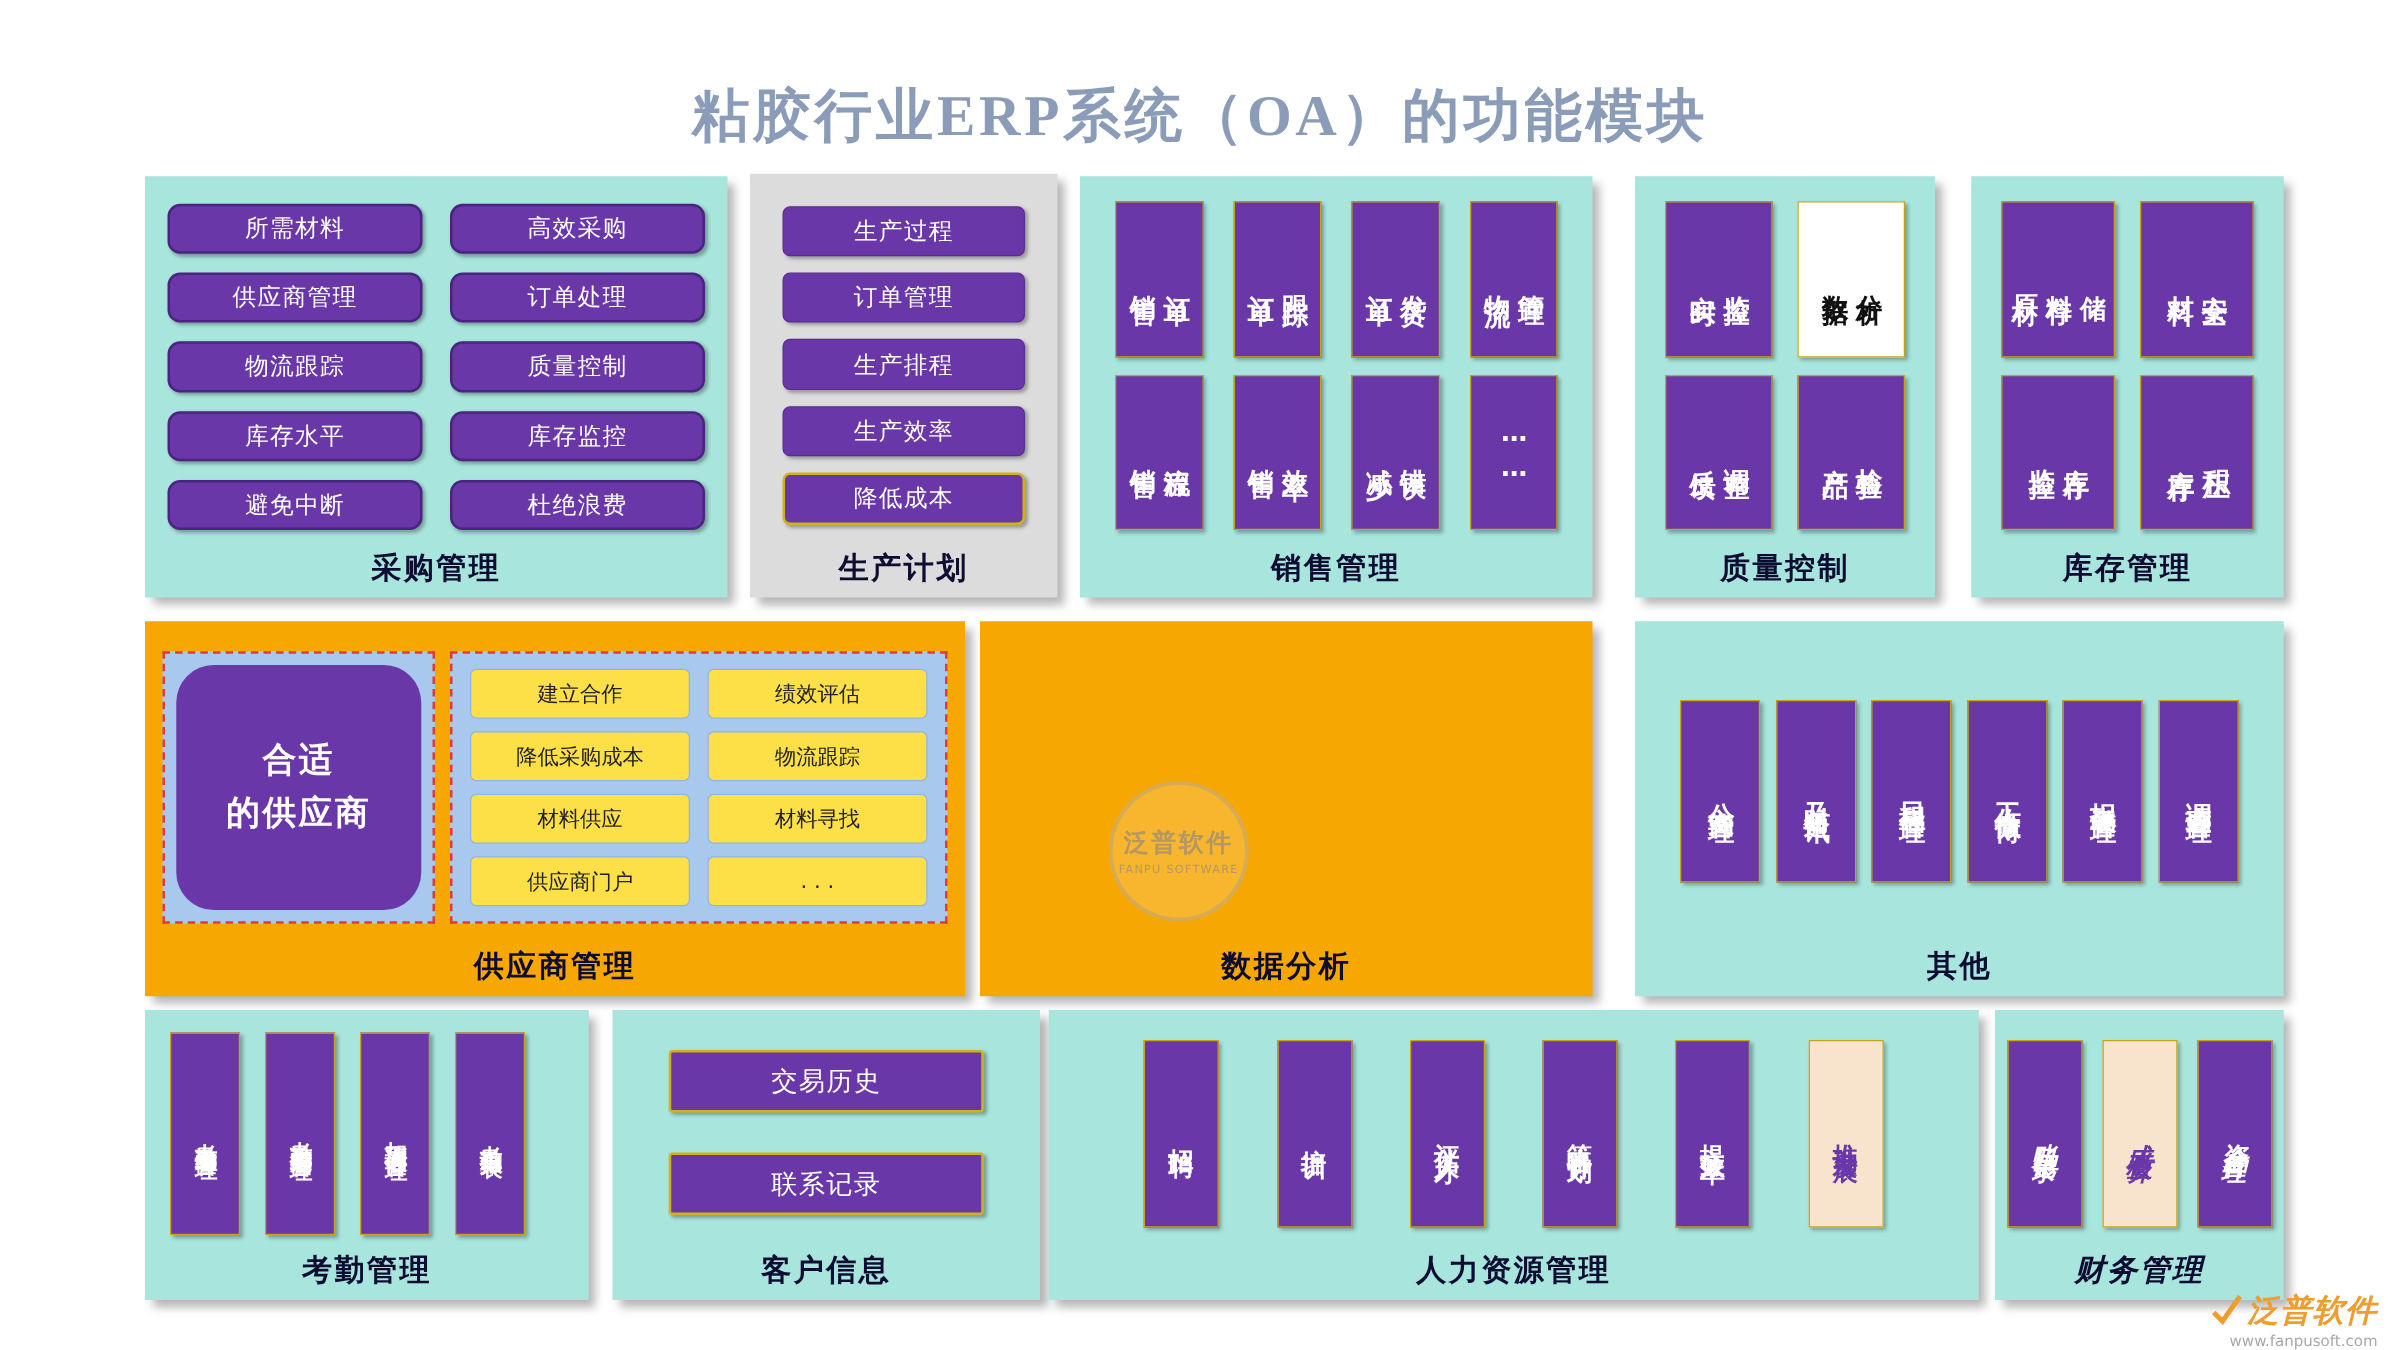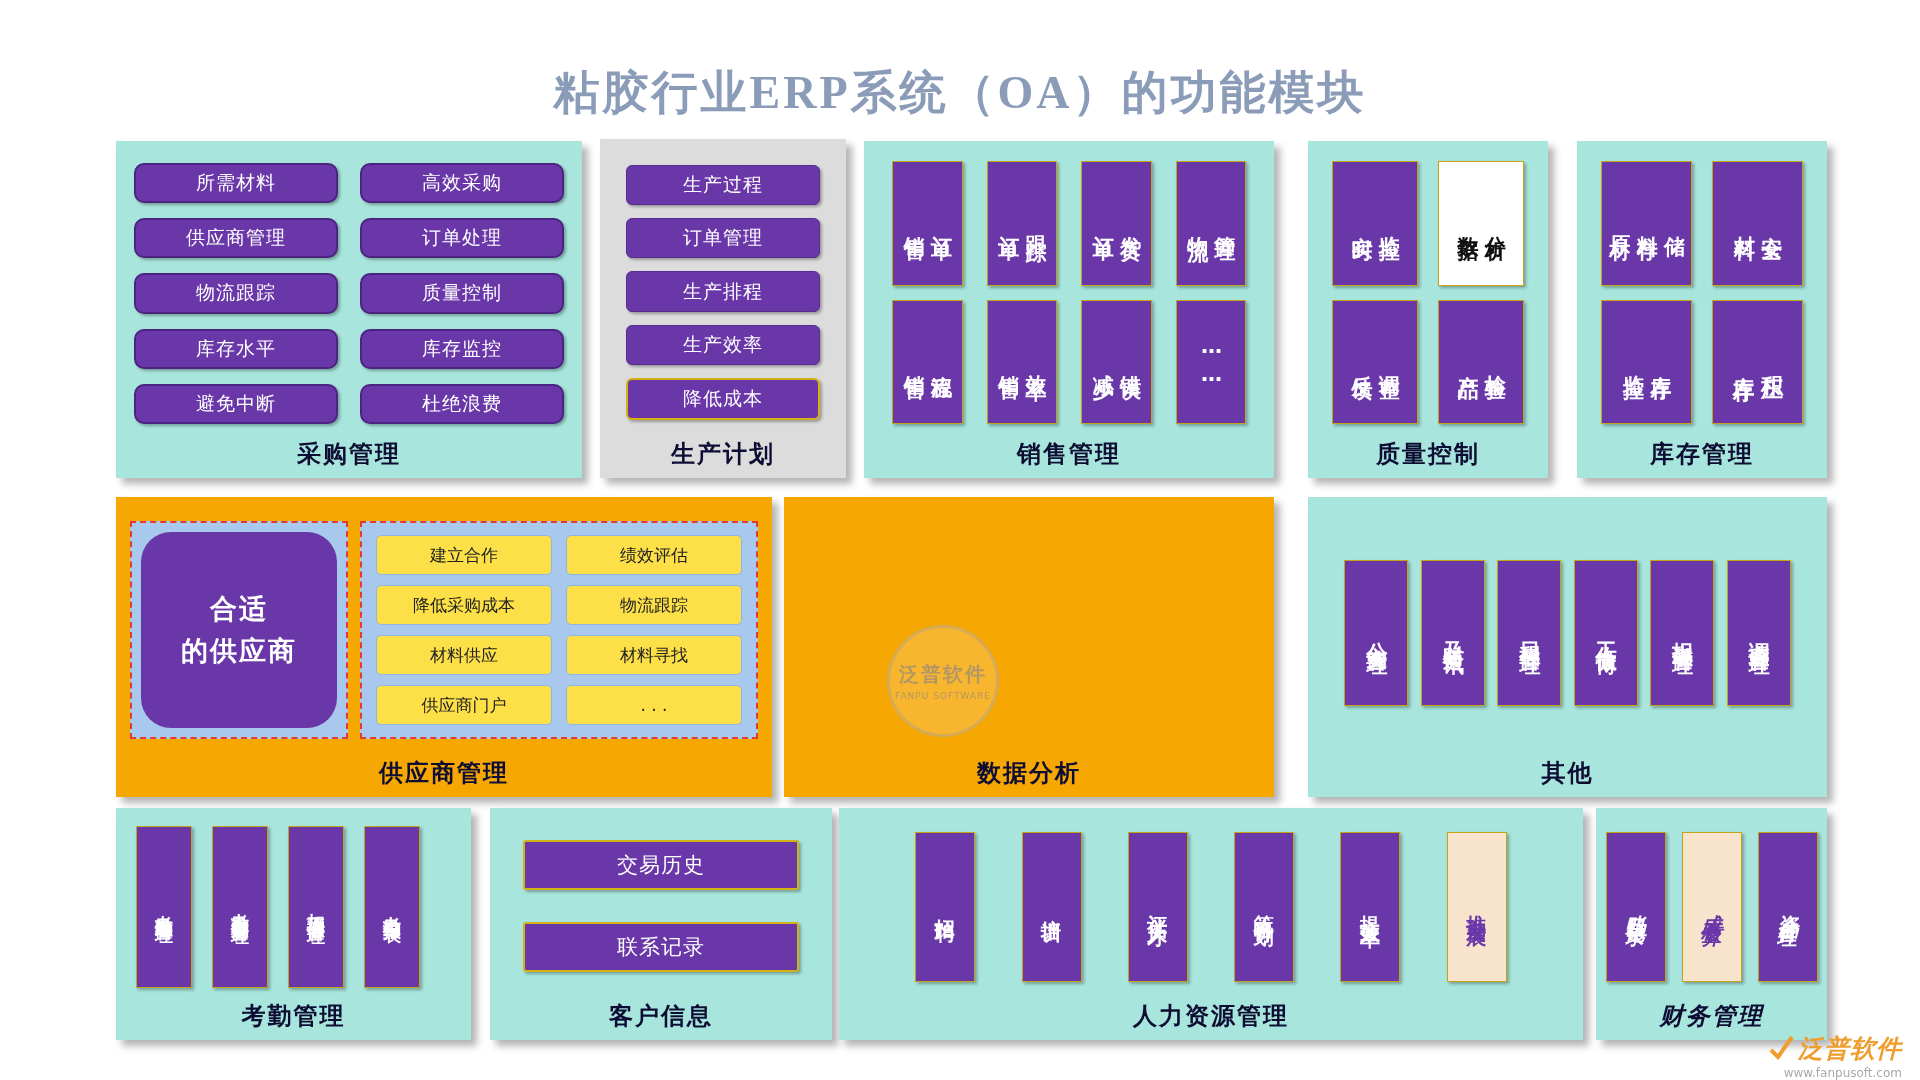--- a/index.html
+++ b/index.html
@@ -64,21 +64,21 @@
 
   .others-body { top:32px; left:24px; right:24px; bottom:60px; display:flex;
                  justify-content:space-evenly; align-items:center; }
   .others-body .vblock { width:64px; height:146px; }
 
   .attendance-body { top:22px; left:20px; right:20px; bottom:56px; display:flex; gap:20px; align-items:center; }
   .attendance-body .vblock { width:56px; height:162px; font-size:18px; letter-spacing:3px; line-height:1.22; }
 
   .customer-body { top:24px; left:0; right:0; bottom:60px; display:flex; flex-direction:column;
                    align-items:center; justify-content:center; gap:32px; }
-  .customer-body .btn { width:276px; height:50px; border:2px solid #d4b117; border-radius:3px; font-size:21px; }
+  .customer-body .btn { width:252px; height:50px; border:2px solid #d4b117; border-radius:3px; font-size:21px; }
 
   .hr-body { top:26px; left:30px; right:30px; bottom:60px; display:flex;
              justify-content:space-evenly; align-items:center; }
   .hr-body .vblock { width:60px; height:150px; font-size:20px; }
 
   .finance-body { top:26px; left:16px; right:16px; bottom:60px; display:flex;
                   justify-content:center; gap:16px; align-items:center; }
   .finance-body .vblock { width:60px; height:150px; font-size:20px; }
 
   .empty-slot { background:transparent; }

